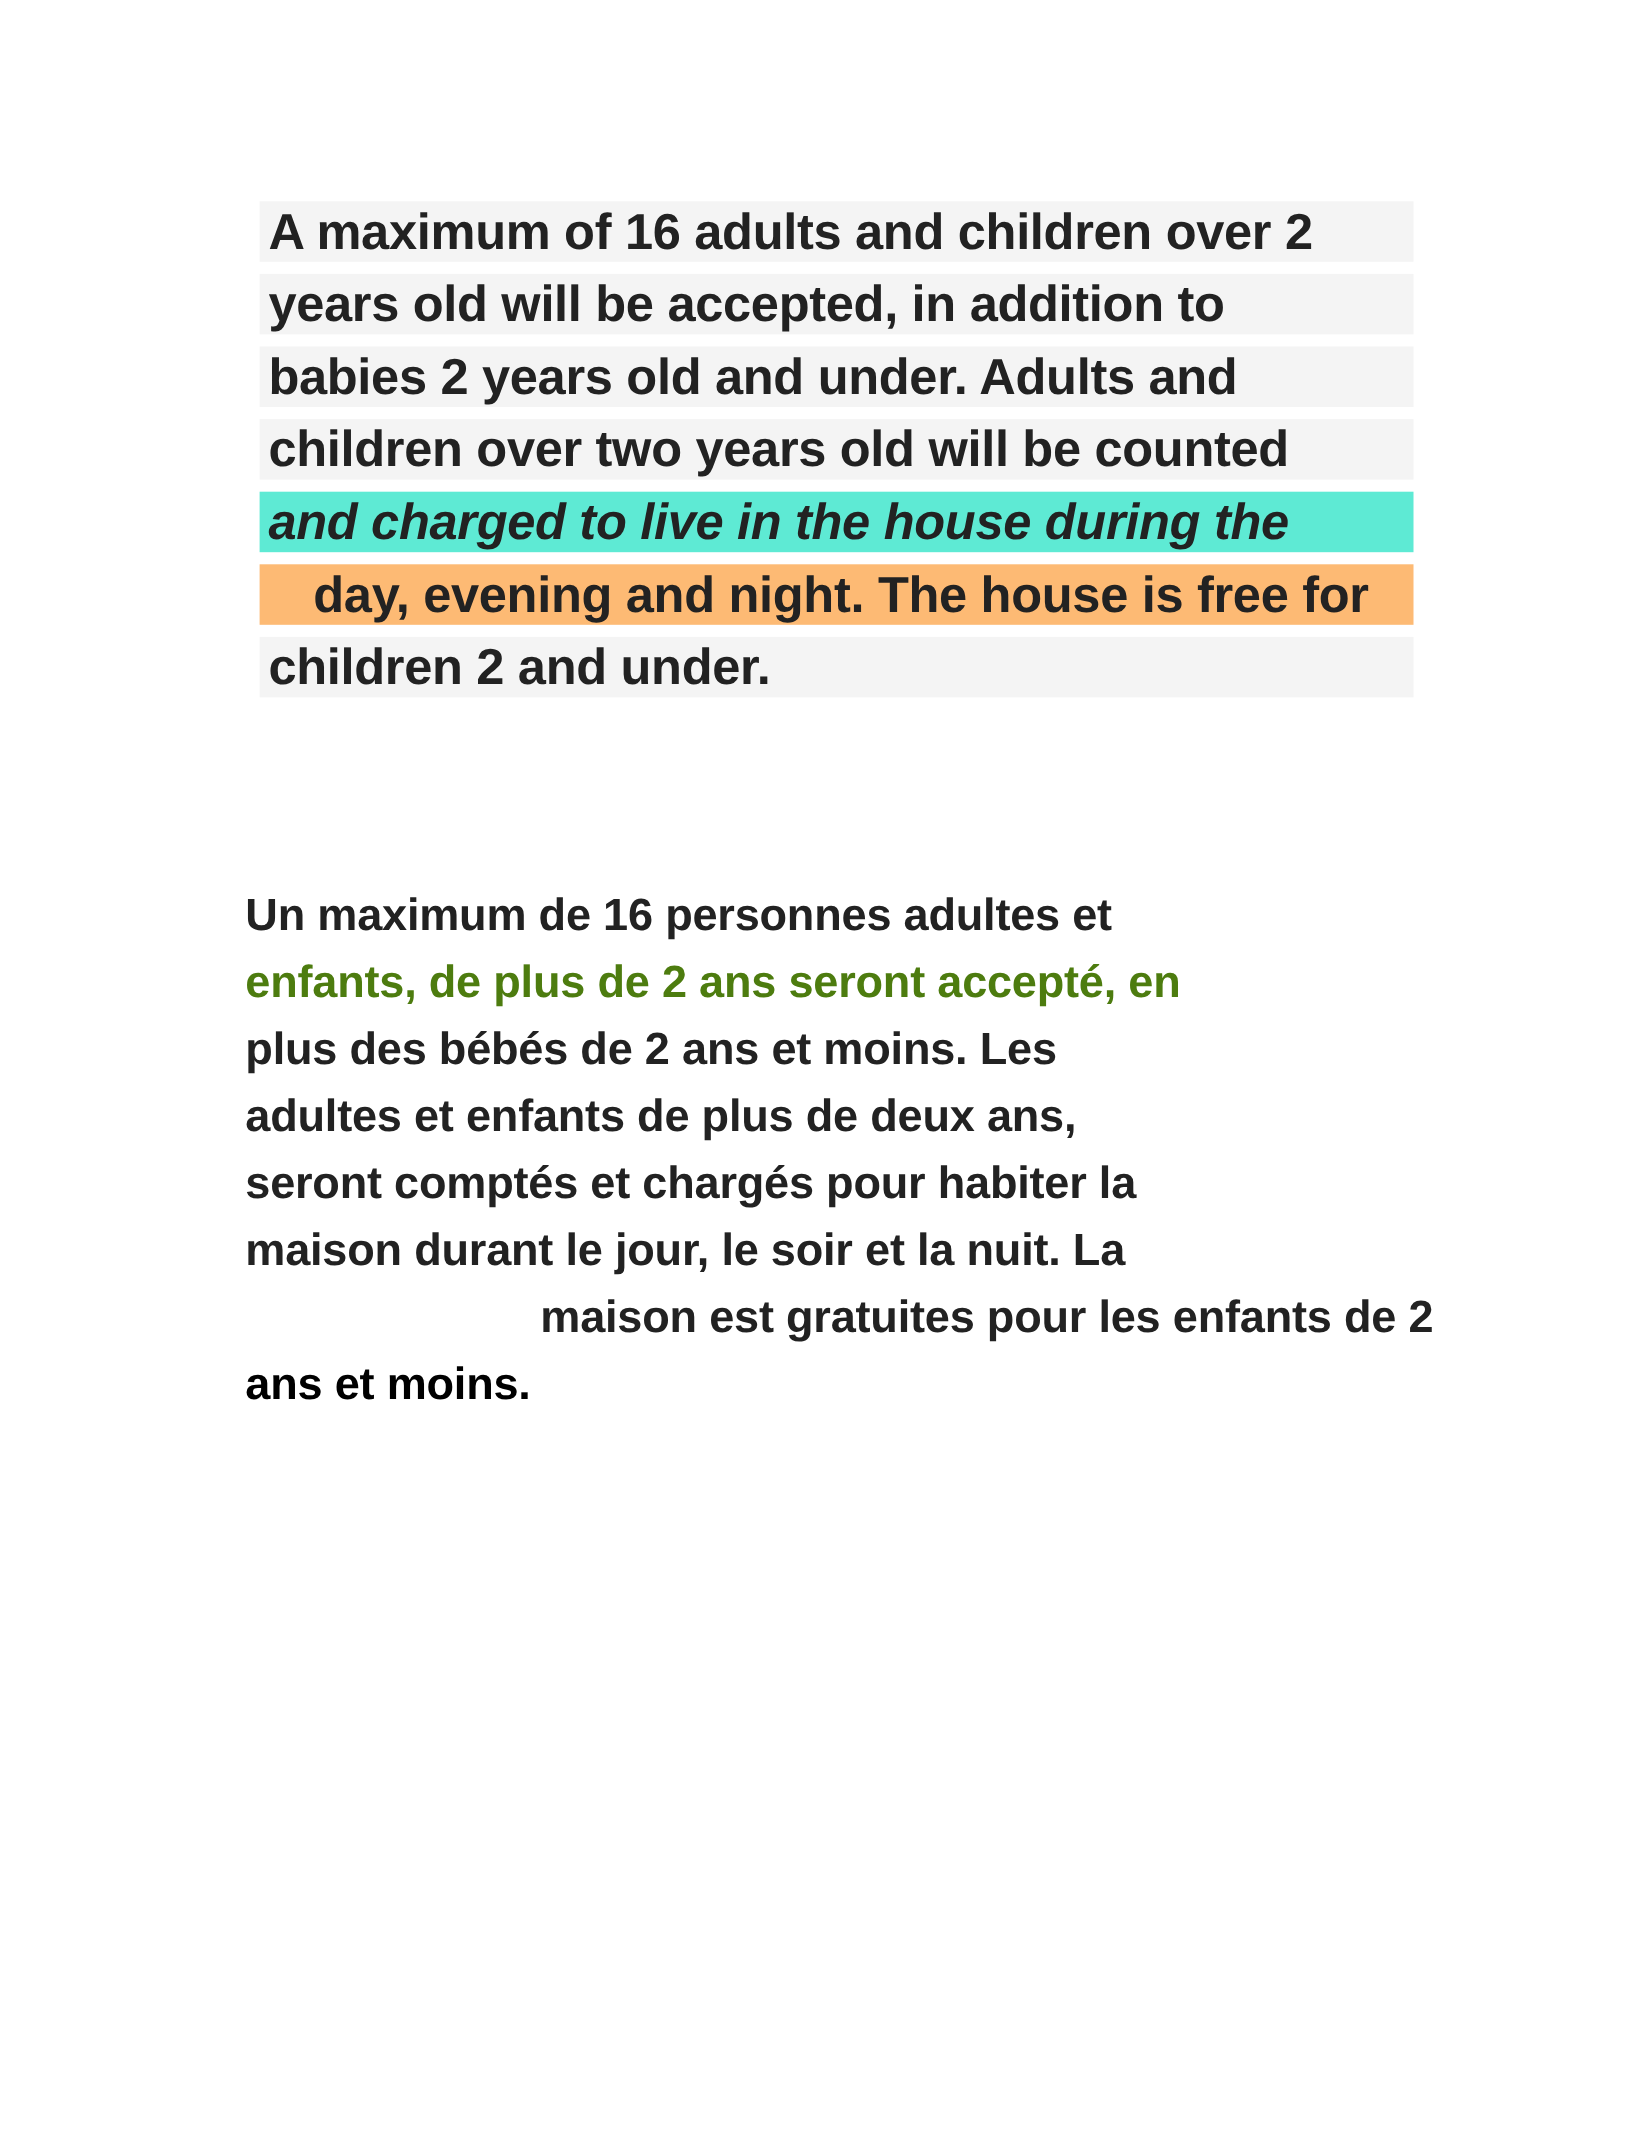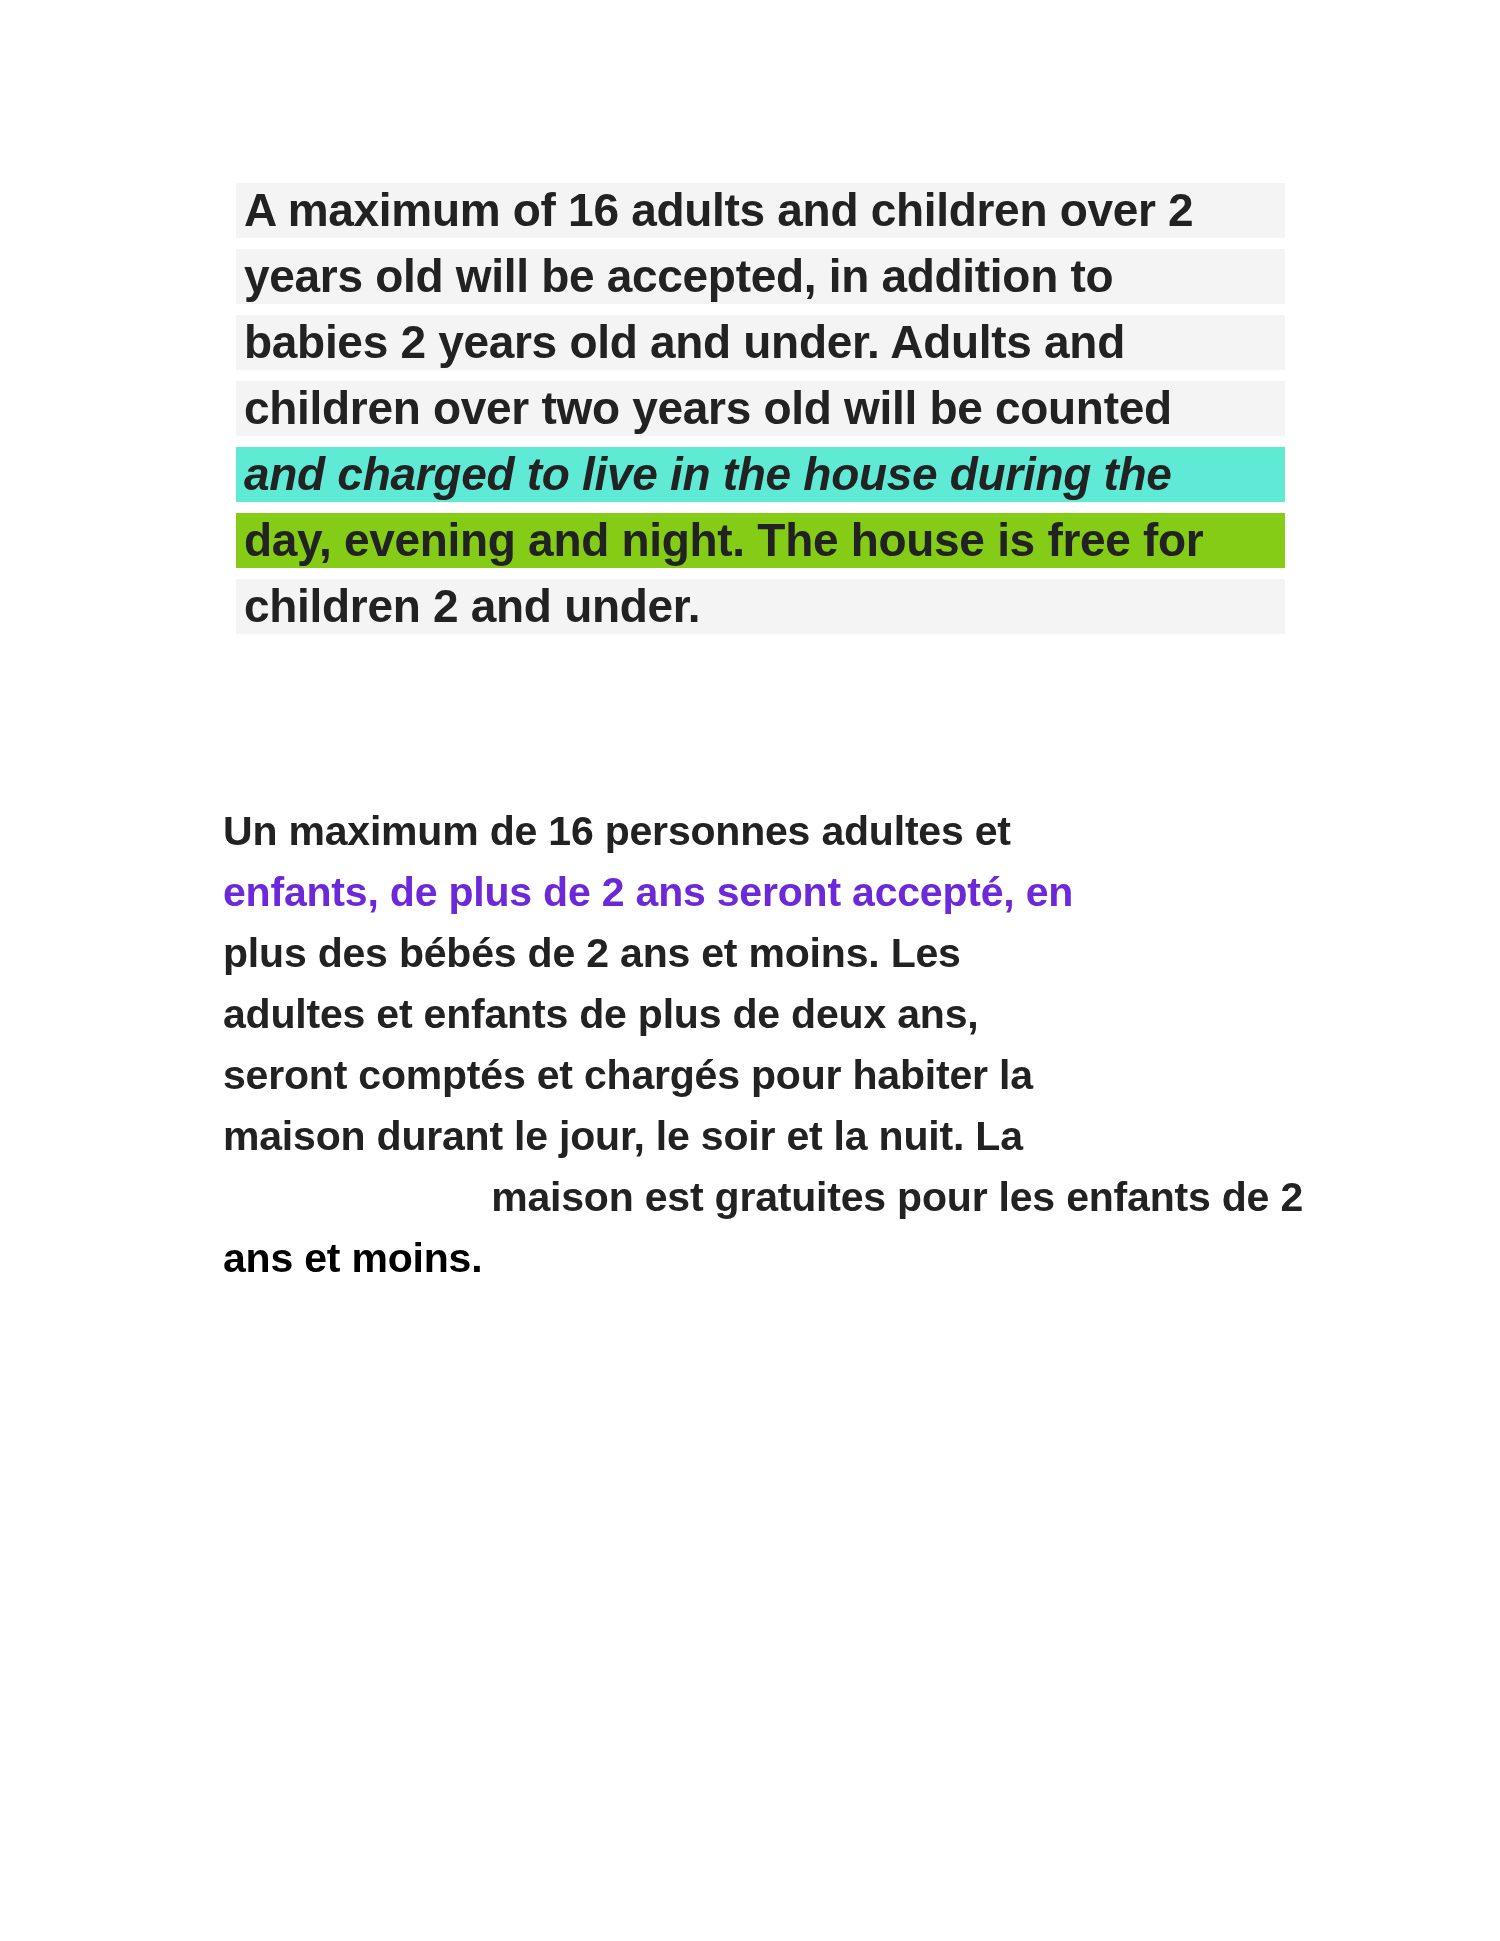--- a/index.html
+++ b/index.html
@@ -44,26 +44,26 @@
 </style>
 </head>
 <body style="background: rgb(255, 255, 255);">
 
 <div id="english-paragraph" class="para">
     <div class="text-line" style="background-color: rgb(244, 244, 244); color: rgb(34, 34, 34);">A maximum of 16 adults and children over 2</div>
     <div class="text-line" style="background-color: rgb(244, 244, 244); color: rgb(34, 34, 34);">years old will be accepted, in addition to</div>
     <div class="text-line" style="background-color: rgb(244, 244, 244); color: rgb(34, 34, 34);">babies 2 years old and under. Adults and</div>
     <div class="text-line" style="background-color: rgb(244, 244, 244); color: rgb(34, 34, 34);">children over two years old will be counted</div>
     <div class="text-line" style="background-color: #5eead4; color: rgb(34, 34, 34); font-style: italic;">and charged to live in the house during the</div>
-    <div class="text-line" style="background-color: #84cc16; color: rgb(34, 34, 34);">day, evening and night. The house is free for</div>
+    <div class="text-line" style="background-color: #fdba74; color: rgb(34, 34, 34); text-align: center;">day, evening and night. The house is free for</div>
     <div class="text-line" style="background-color: rgb(244, 244, 244); color: rgb(34, 34, 34);">children 2 and under.</div>
   </div>
 
 <div id="french-paragraph" class="para">
     <div class="text-line" style="color: rgb(34, 34, 34);">Un maximum de 16 personnes adultes et</div>
-    <div class="text-line" style="color: #6d28d9;">enfants, de plus de 2 ans seront accepté, en</div>
+    <div class="text-line" style="color: #4d7c0f;">enfants, de plus de 2 ans seront accepté, en</div>
     <div class="text-line" style="color: rgb(34, 34, 34);">plus des bébés de 2 ans et moins. Les</div>
     <div class="text-line" style="color: rgb(34, 34, 34);">adultes et enfants de plus de deux ans,</div>
     <div class="text-line" style="color: rgb(34, 34, 34);">seront comptés et chargés pour habiter la</div>
     <div class="text-line" style="color: rgb(34, 34, 34);">maison durant le jour, le soir et la nuit. La</div>
     <div class="text-line" style="color: rgb(34, 34, 34); text-align: right;">maison est gratuites pour les enfants de 2</div>
     <div class="text-line" style="color: #000000;">ans et moins.</div>
   </div>
 
 </body></html>

